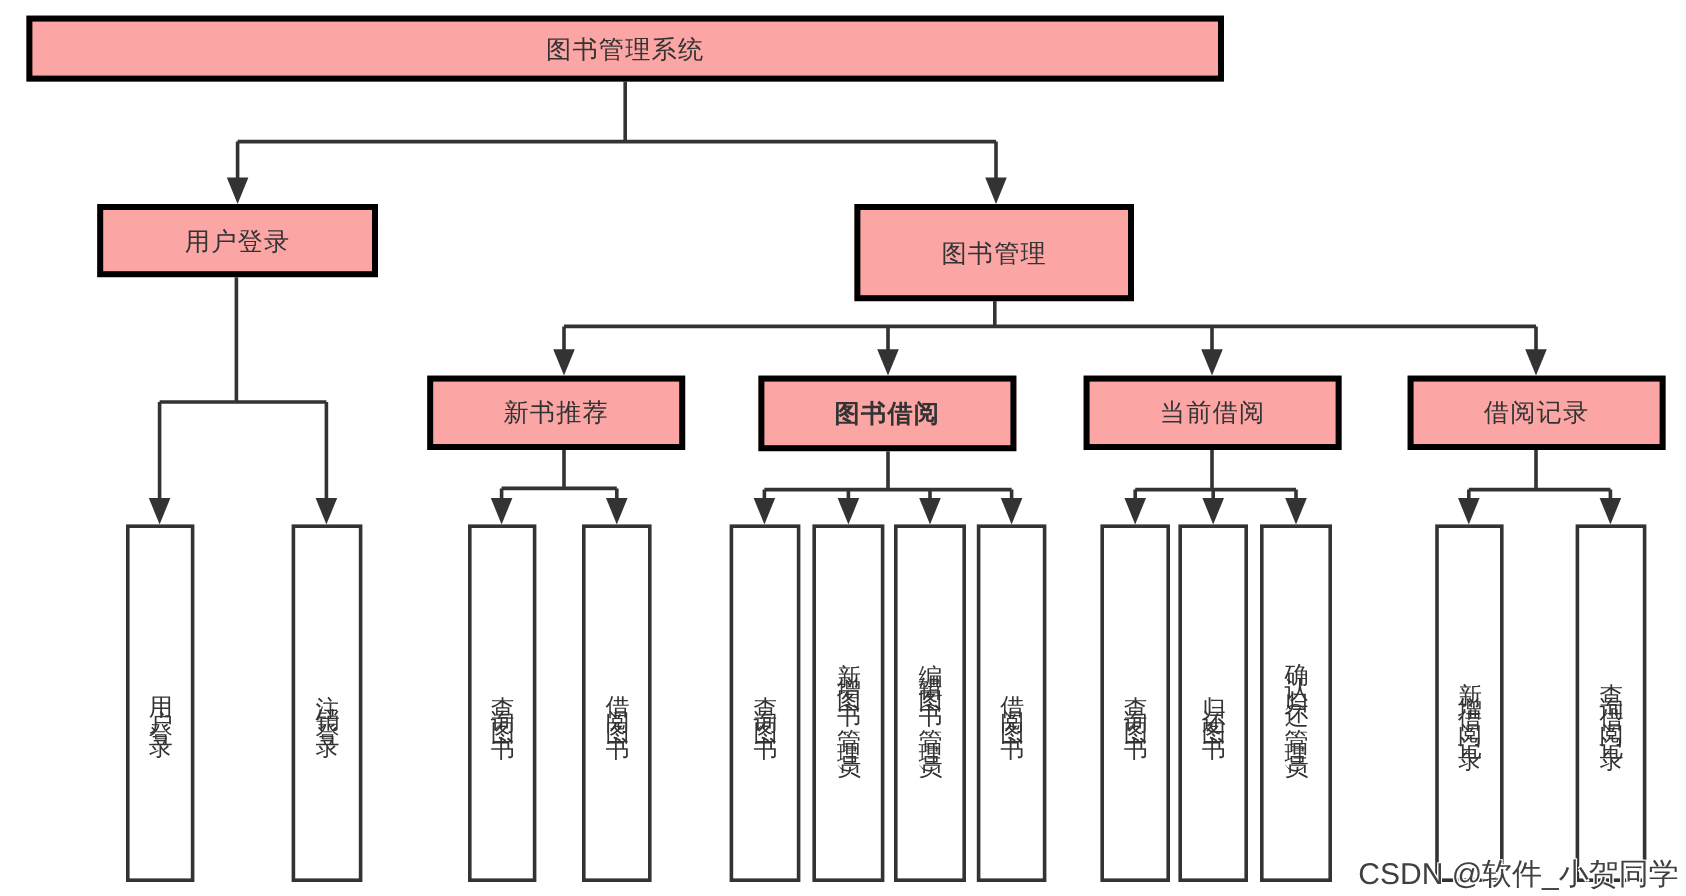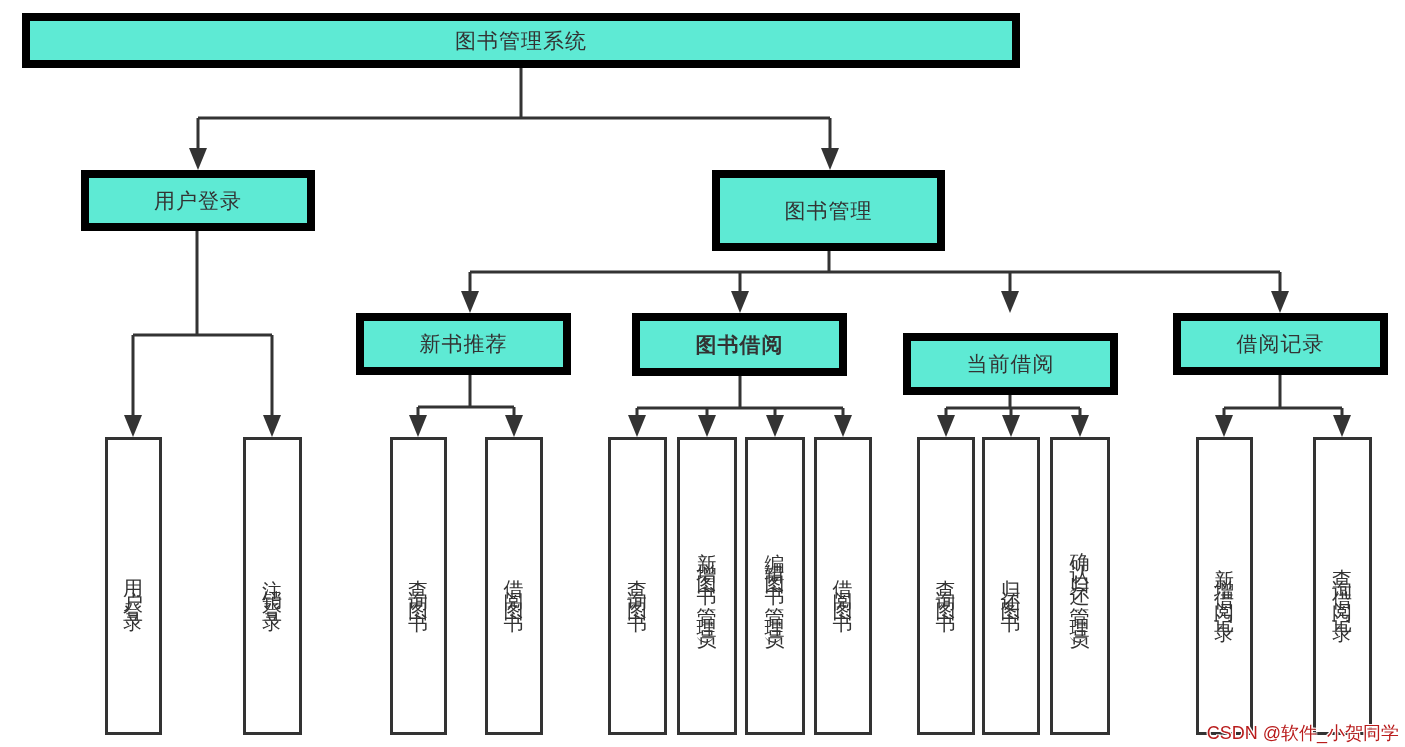--- a/index.html
+++ b/index.html
@@ -17,22 +17,22 @@
   }
   .wires {
     position: absolute;
     left: 0;
     top: 0;
     pointer-events: none;
   }
   .hnode {
     position: absolute;
     box-sizing: border-box;
-    border: 8px solid #000000;
-    background: #5eead4;
+    border: 5px solid #000000;
+    background: #fca5a5;
     display: flex;
     align-items: center;
     justify-content: center;
     font-size: 21px;
     color: #333333;
     letter-spacing: 1px;
     white-space: nowrap;
   }
   .vnode {
     position: absolute;
@@ -52,22 +52,22 @@
     font-size: 20px;
     letter-spacing: 11px;
     line-height: 1;
     color: #333333;
     white-space: nowrap;
   }
   .watermark {
     position: absolute;
     right: 6px;
     bottom: 2px;
-    font-size: 18px;
-    color: #b91c1c;
+    font-size: 25px;
+    color: #404040;
     text-shadow: 1px 1px 0 #ffffff, -1px -1px 0 #ffffff, 1px -1px 0 #ffffff, -1px 1px 0 #ffffff;
     white-space: nowrap;
   }
 </style>
 </head>
 <body>
 
 <div class="stage">
 
   <svg class="wires" width="1405" height="747" viewBox="0 0 1405 747" xmlns="http://www.w3.org/2000/svg">
@@ -110,21 +110,21 @@
     </g>
   </svg>
 
   <div class="hnode" style="left:22px; top:13px; width:998px; height:55px;">图书管理系统</div>
 
   <div class="hnode" style="left:81px; top:170px; width:234px; height:61px;">用户登录</div>
   <div class="hnode" style="left:712px; top:170px; width:233px; height:81px;">图书管理</div>
 
   <div class="hnode" style="left:343px; top:313px; width:215px; height:62px;margin-left:13px;">新书推荐</div>
   <div class="hnode" style="left:632px; top:313px; width:215px; height:63px;font-weight:bold;">图书借阅</div>
-  <div class="hnode" style="left:903px; top:313px; width:215px; height:62px;margin-top:20px;">当前借阅</div>
+  <div class="hnode" style="left:903px; top:313px; width:215px; height:62px;">当前借阅</div>
   <div class="hnode" style="left:1173px; top:313px; width:215px; height:62px;">借阅记录</div>
 
   <div class="vnode" style="left:105px; width:57px;">
     <span>用户登录</span>
   </div>
   <div class="vnode" style="left:243px; width:59px;">
     <span>注销登录</span>
   </div>
 
   <div class="vnode" style="left:390px; width:57px;">

